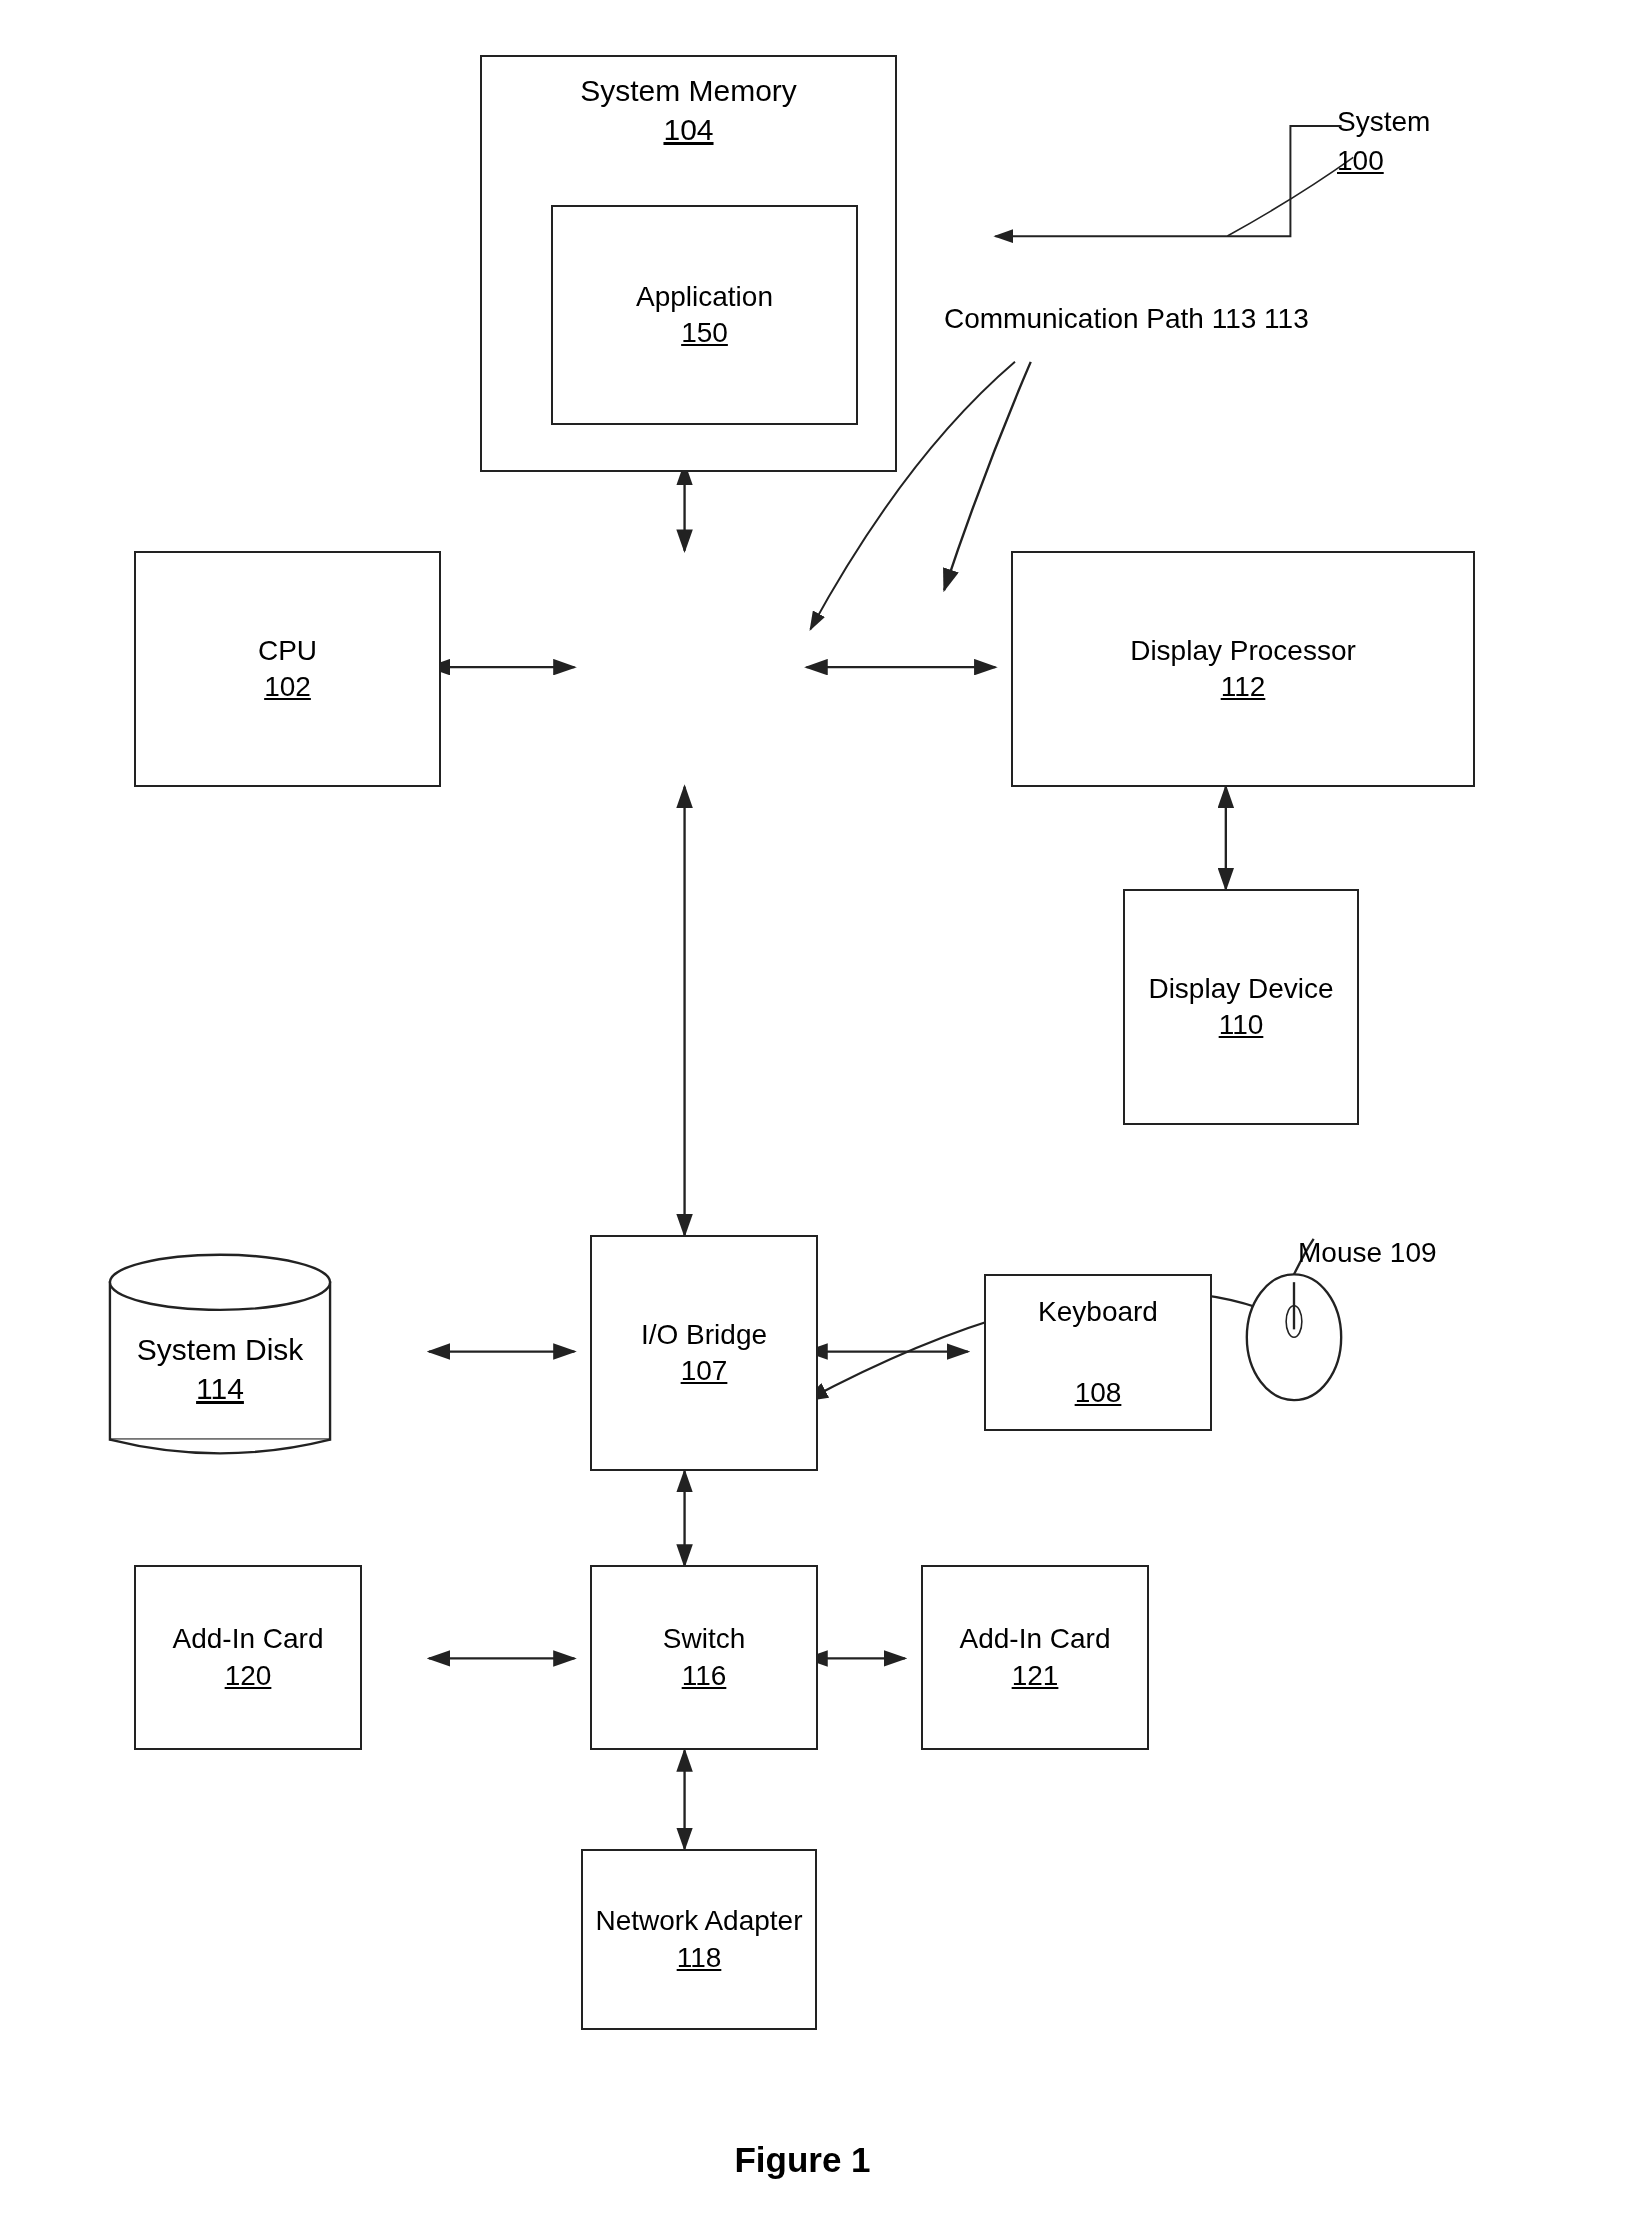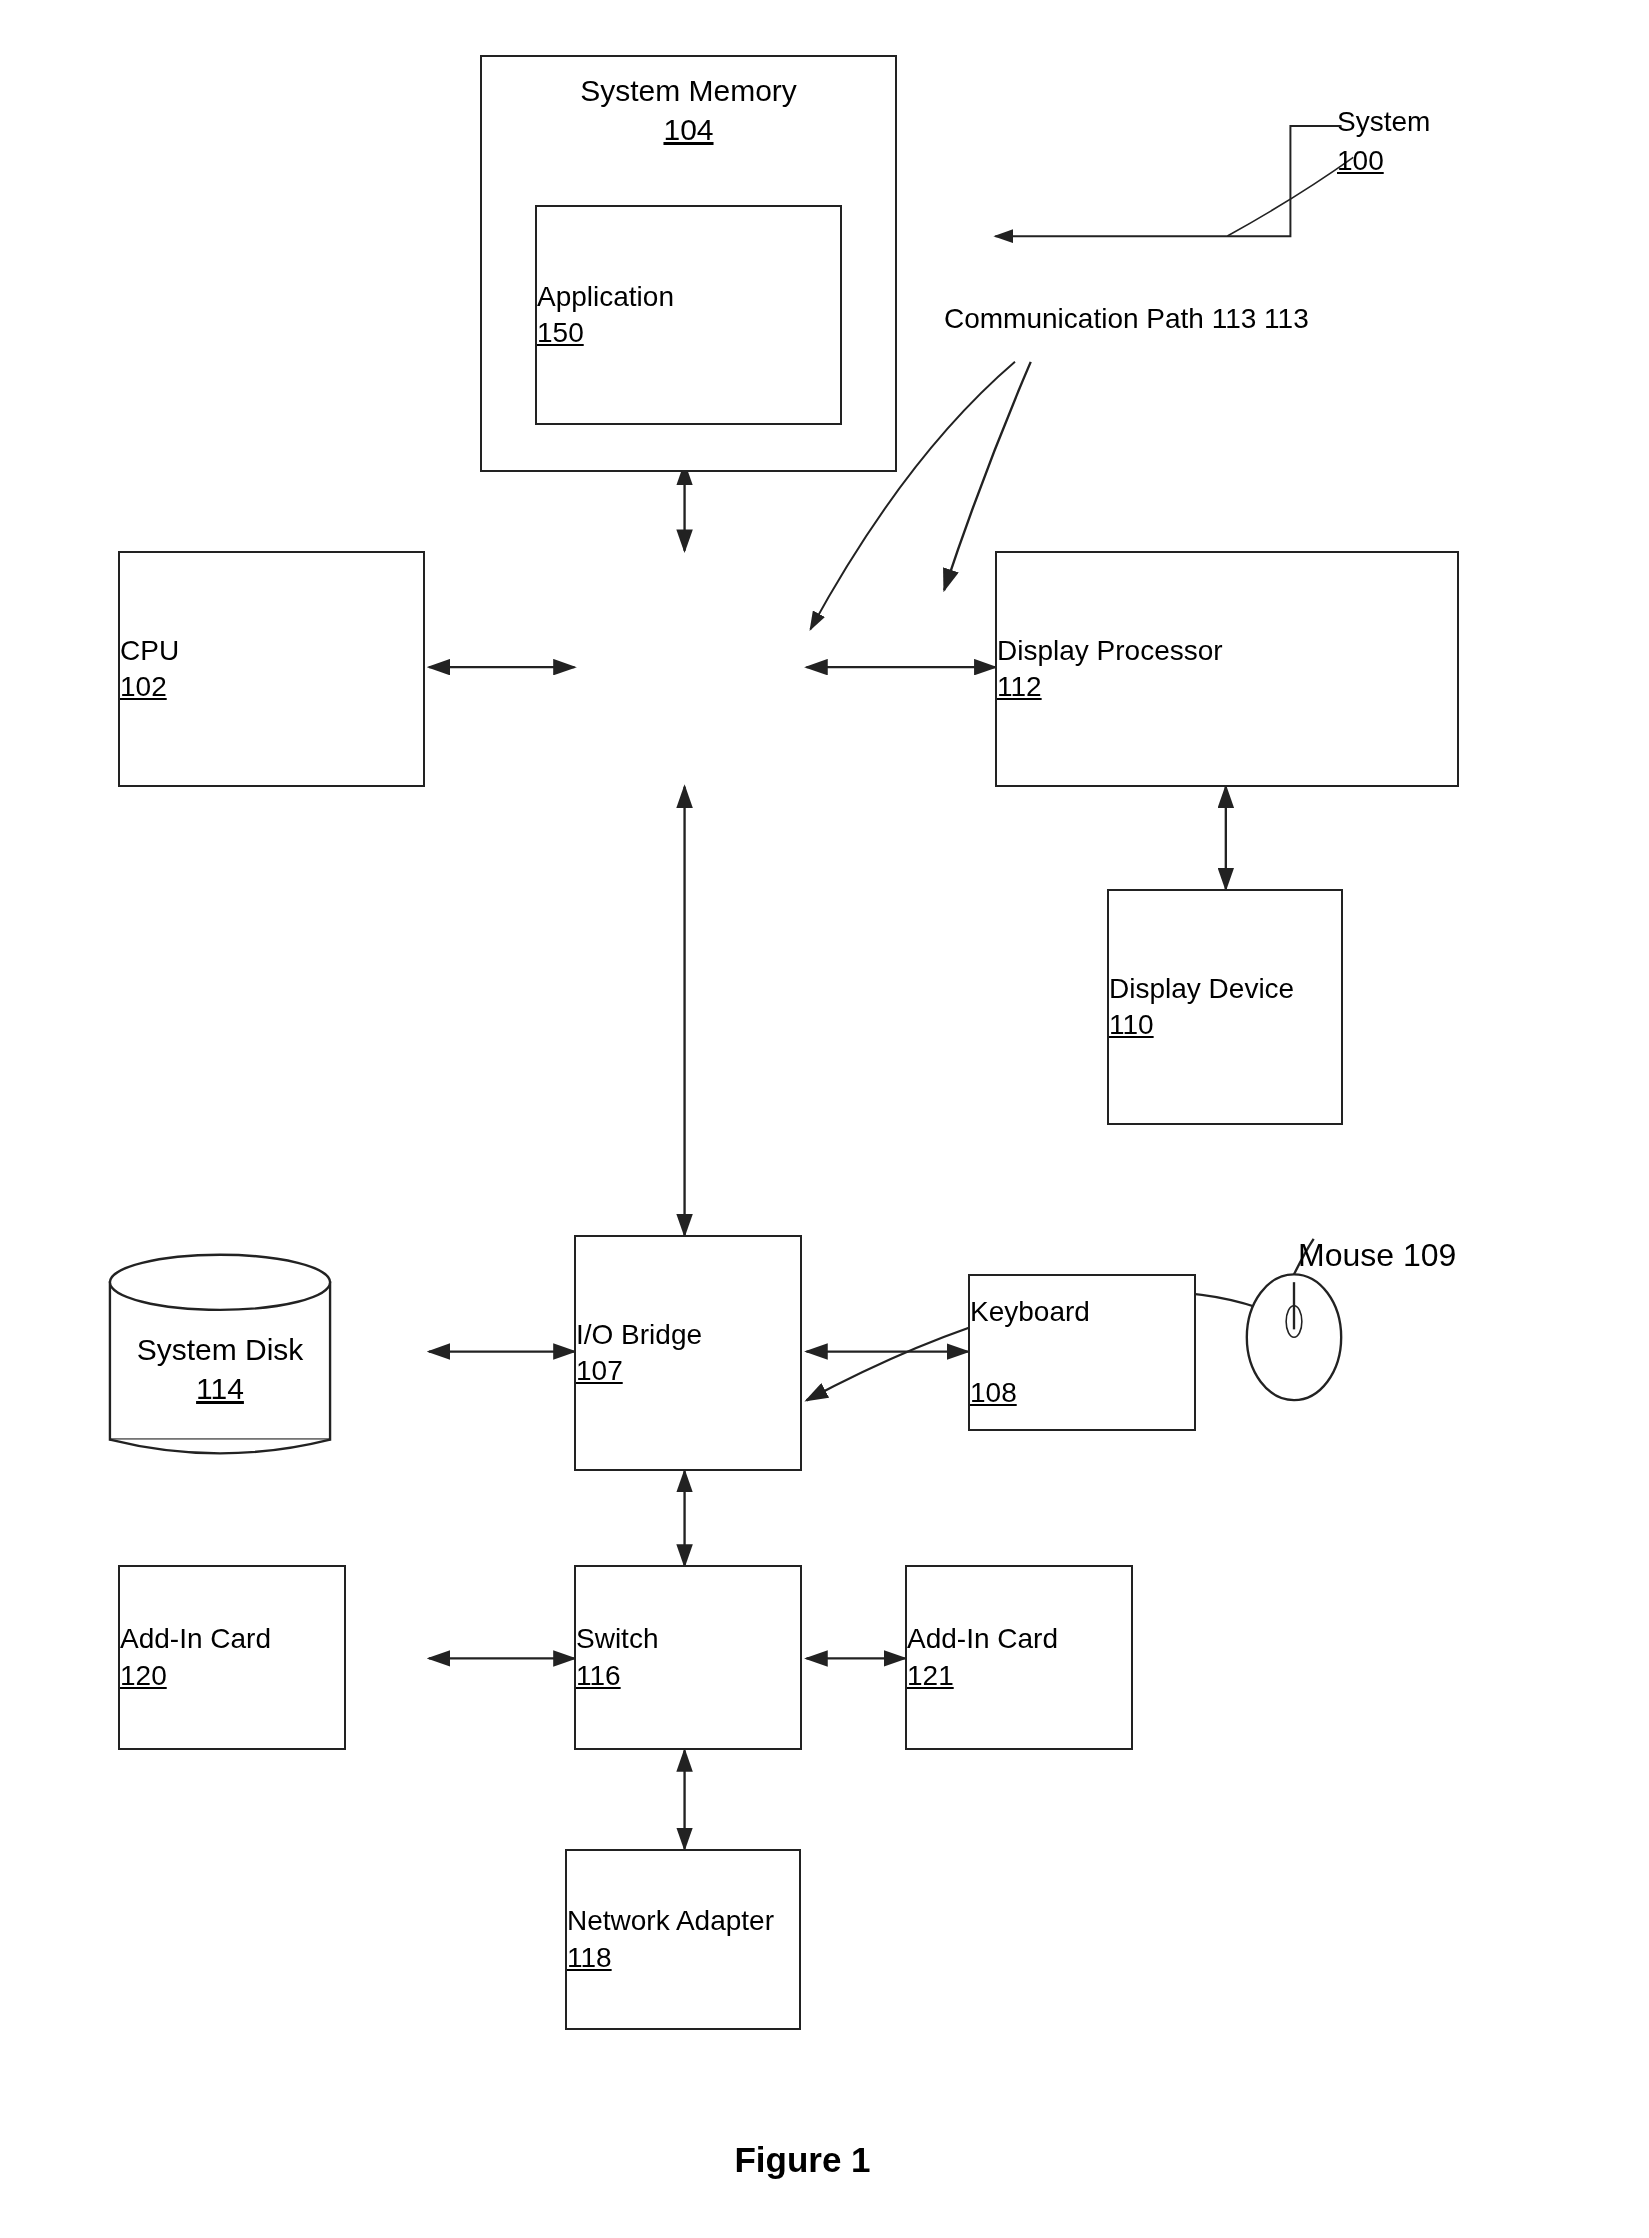--- a/index.html
+++ b/index.html
@@ -15,25 +15,26 @@
       position: relative;
       width: 1650px;
       height: 2239px;
     }
     .box {
       position: absolute;
       border: 2.4px solid #222;
       background: #fff;
       display: flex;
       flex-direction: column;
-      align-items: flex-start;
+      align-items: center;
       justify-content: center;
       text-align: center;
       font-size: 28px;
       line-height: 1.3;
+      margin-left: 16px;
     }
     .box-label {
       font-size: 28px;
       font-weight: normal;
     }
     .box-num {
       font-size: 28px;
       text-decoration: underline;
     }
     .box-outer {
@@ -172,21 +173,21 @@
       <ellipse cx="75" cy="130" rx="60" ry="80" fill="white" stroke="#222" stroke-width="3"></ellipse>
 
       <line x1="75" y1="60" x2="75" y2="120" stroke="#222" stroke-width="3"></line>
 
       <ellipse cx="75" cy="110" rx="10" ry="20" fill="none" stroke="#222" stroke-width="2"></ellipse>
 
       <path d="M 75 50 Q 90 20 100 5" fill="none" stroke="#222" stroke-width="3"></path>
     </svg>
   </div>
 
-  <div class="caption-label" style="left:1298px; top:1235px; font-size:32px; line-height:1.3;">
+  <div class="caption-label" style="left:1298px; top:1235px; font-size:28px; line-height:1.3;">
     <span>Mouse
 109</span>
   </div>
 
   <div class="box" style="left:574px; top:1565px; width:228px; height:185px;">
     <span class="box-label">Switch</span>
     <span class="box-num">116</span>
   </div>
 
   <div class="box" style="left:118px; top:1565px; width:228px; height:185px;">

